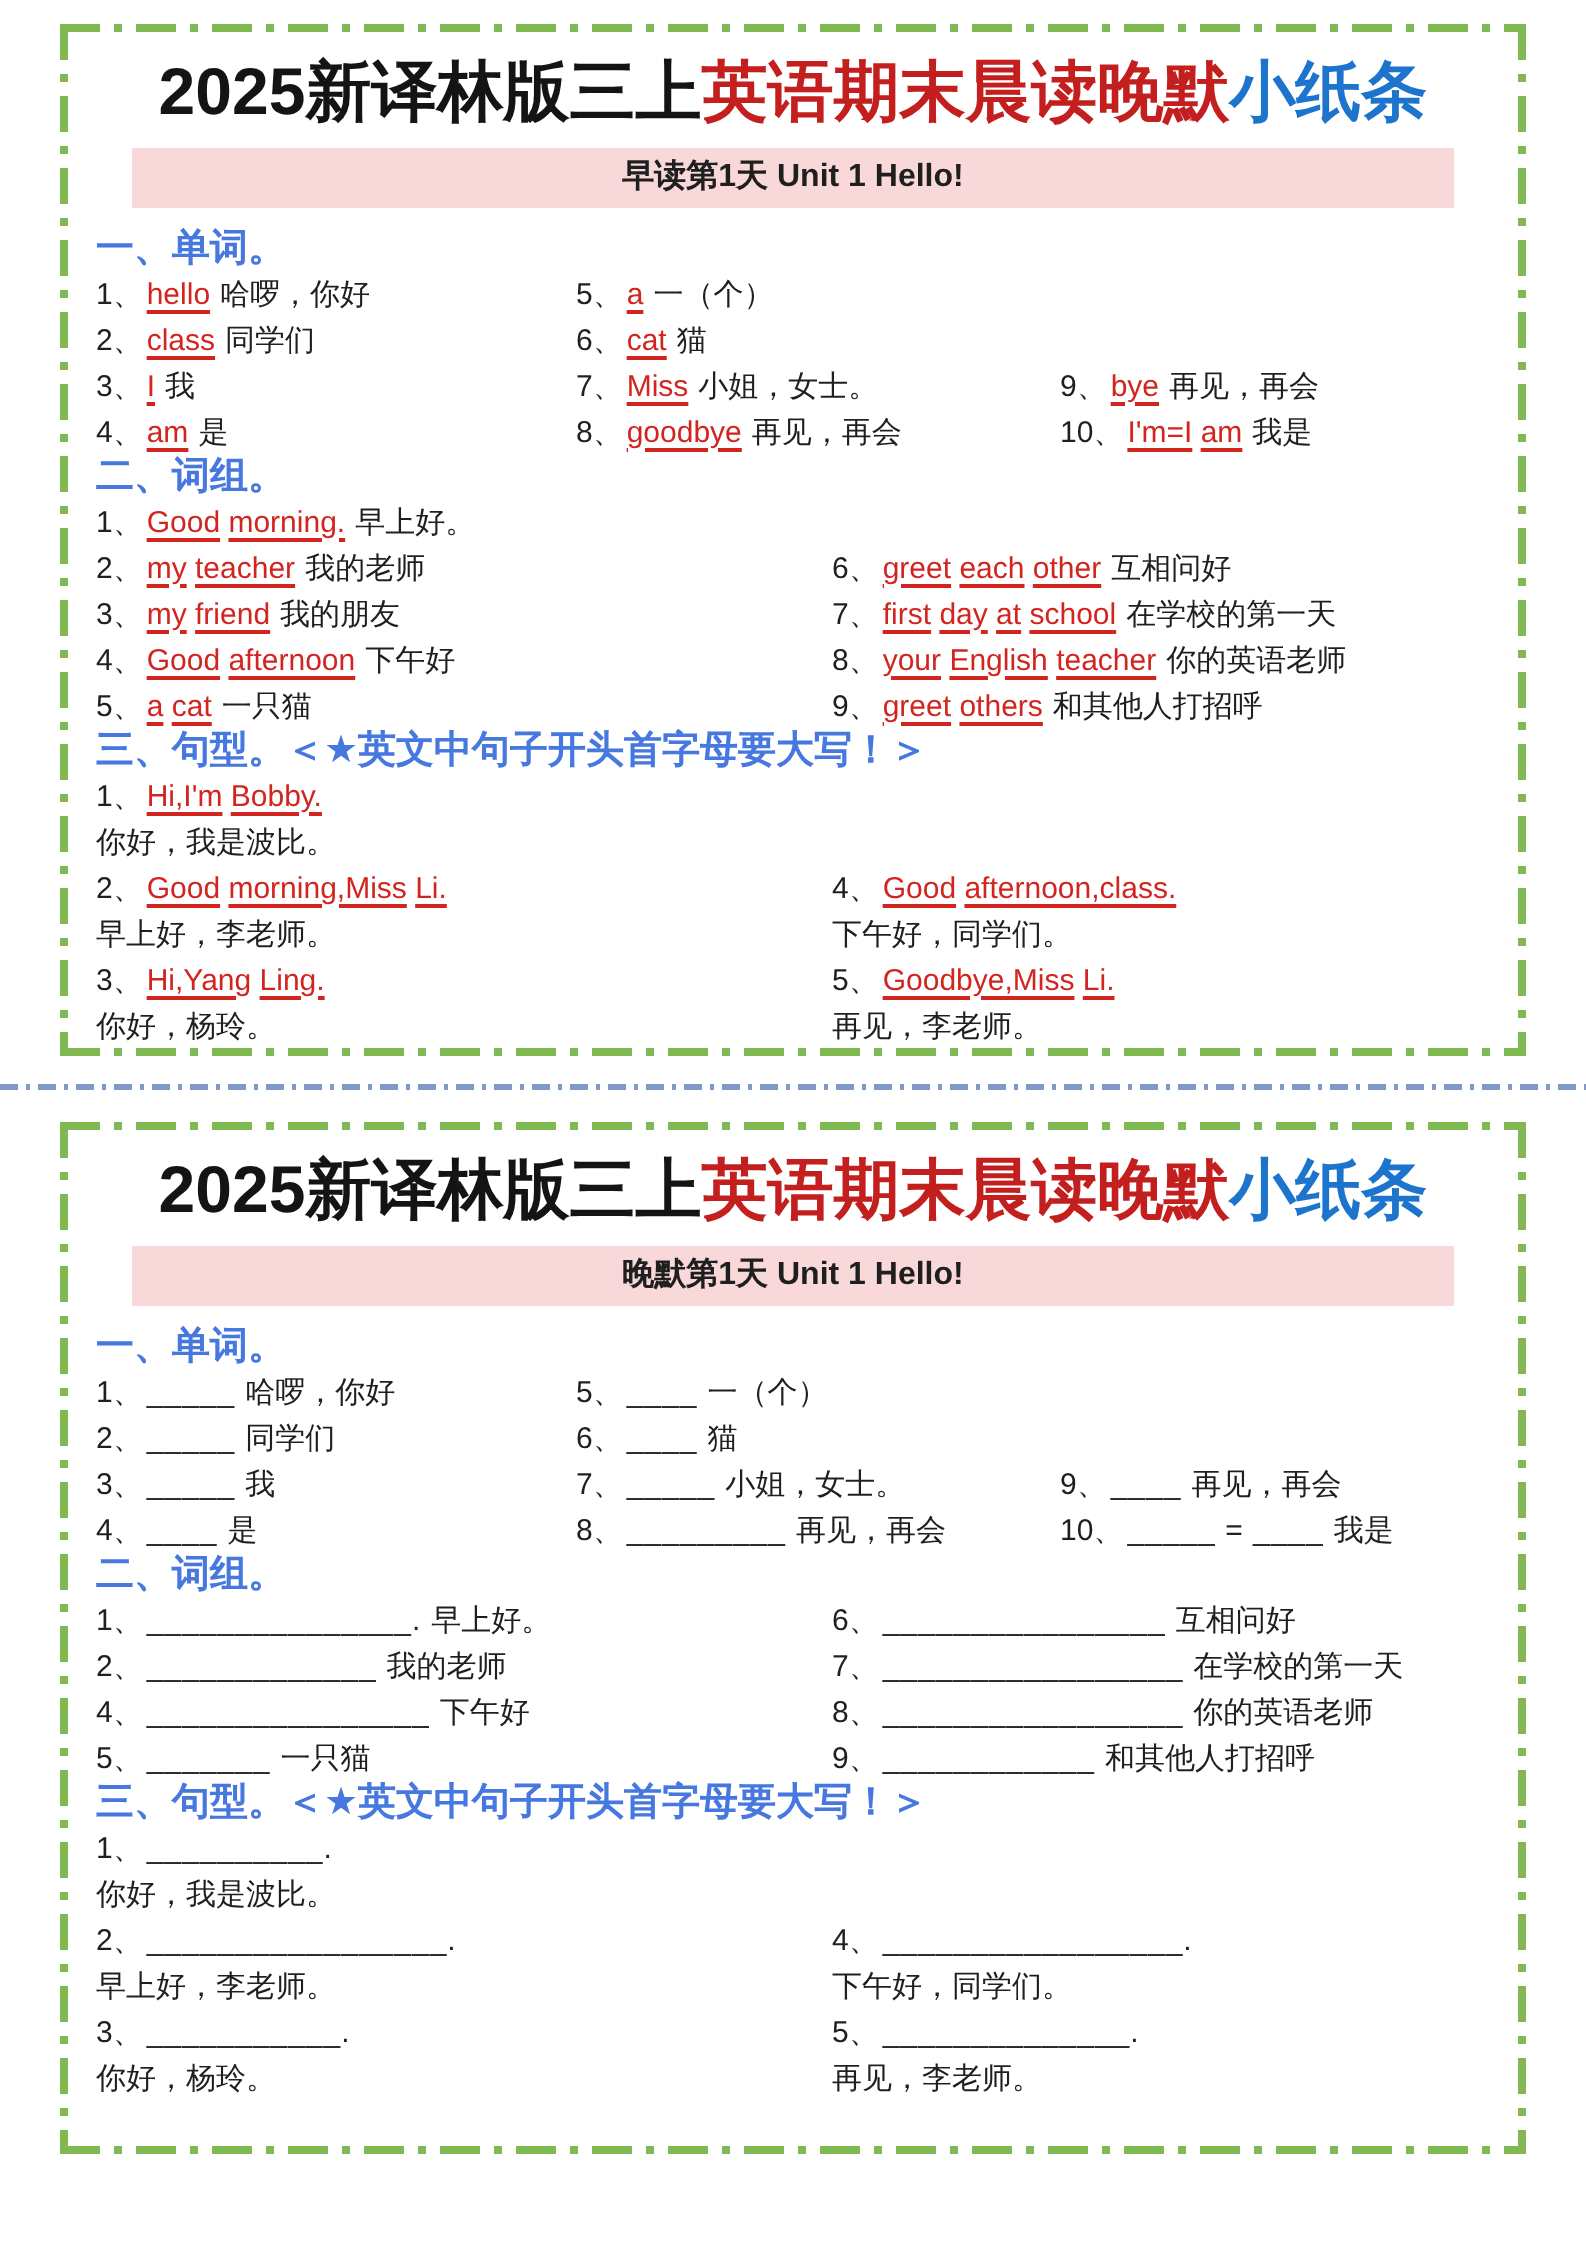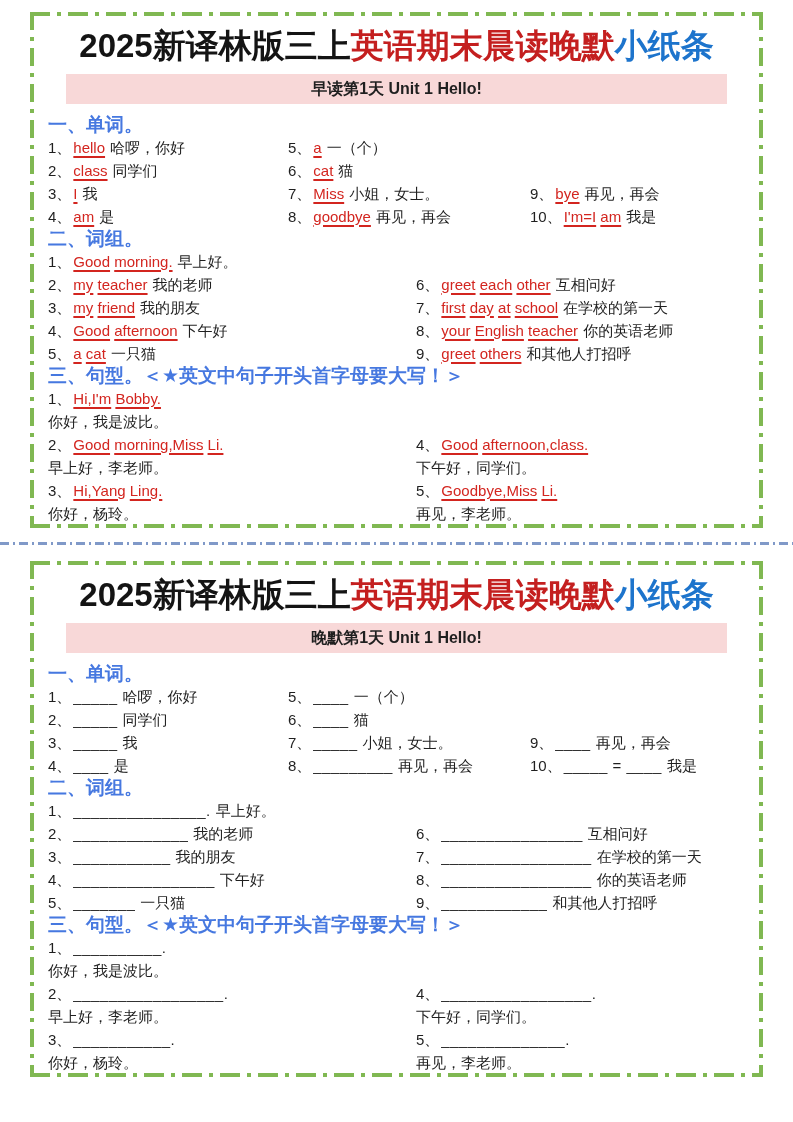--- a/index.html
+++ b/index.html
@@ -152,21 +152,20 @@
           <div class="it"><span class="num">9、</span><span class="blank">____</span><span class="cn">再见，再会</span></div>
           <div class="it"><span class="num">10、</span><span class="blank">_____ = ____</span><span class="cn">我是</span></div>
         </div>
     </div>
 
     <div class="shead">二、词组。</div>
     <div class="cols phrases">
       <div class="col">
           <div class="it"><span class="num">1、</span><span class="blank">_______________.</span><span class="cn">早上好。</span></div>
           <div class="it"><span class="num">2、</span><span class="blank">_____________</span><span class="cn">我的老师</span></div>
-          <div class="it"><span class="num">3、</span><span class="blank">___________</span><span class="cn">我的朋友</span></div>
           <div class="it"><span class="num">4、</span><span class="blank">________________</span><span class="cn">下午好</span></div>
           <div class="it"><span class="num">5、</span><span class="blank">_______</span><span class="cn">一只猫</span></div>
         </div>
       <div class="col">
           <div class="it"><span class="num">6、</span><span class="blank">________________</span><span class="cn">互相问好</span></div>
           <div class="it"><span class="num">7、</span><span class="blank">_________________</span><span class="cn">在学校的第一天</span></div>
           <div class="it"><span class="num">8、</span><span class="blank">_________________</span><span class="cn">你的英语老师</span></div>
           <div class="it"><span class="num">9、</span><span class="blank">____________</span><span class="cn">和其他人打招呼</span></div>
         </div>
     </div>

